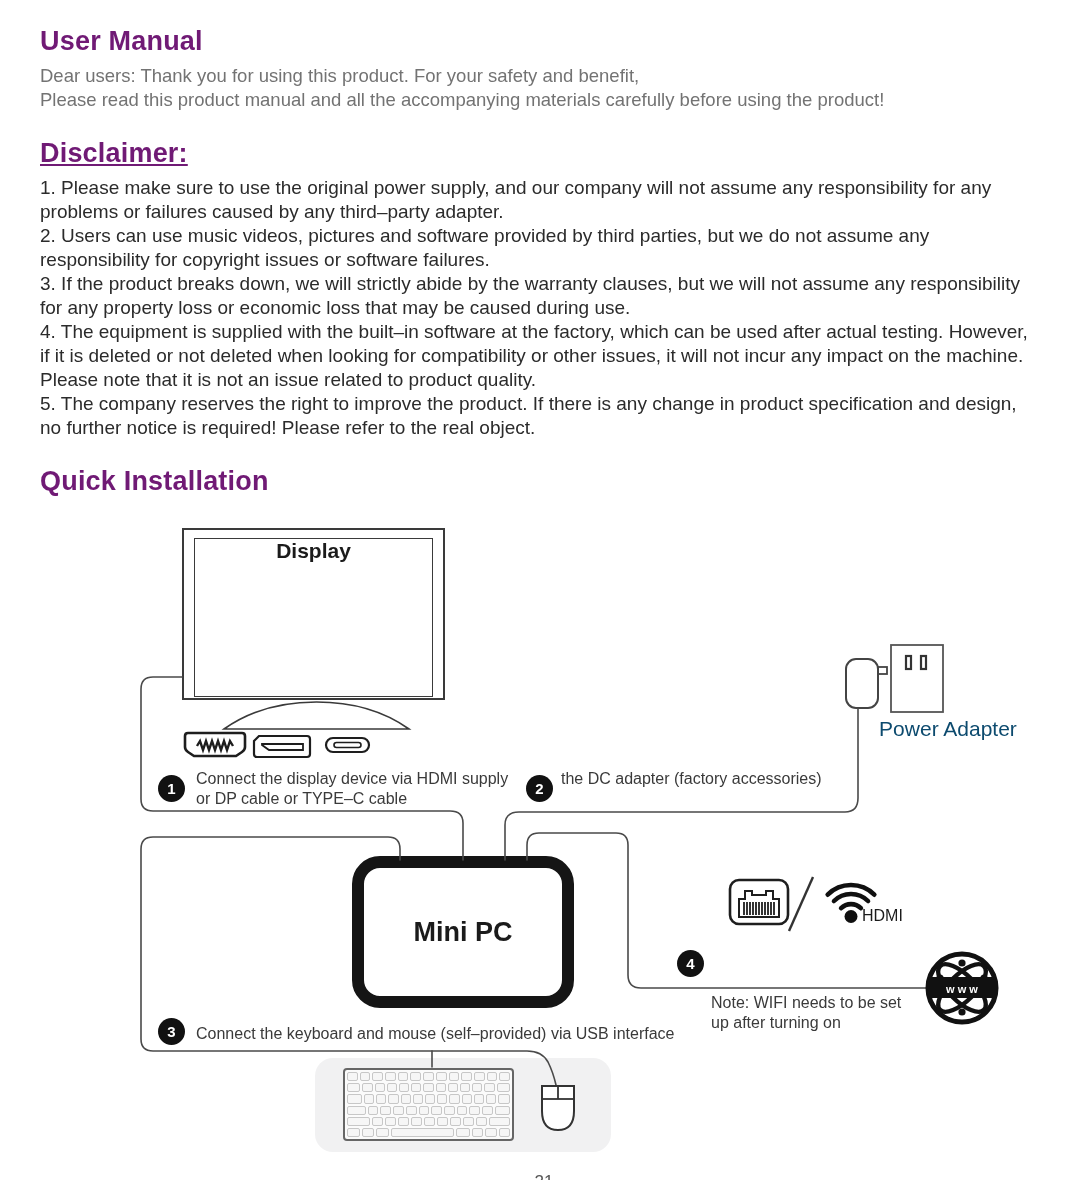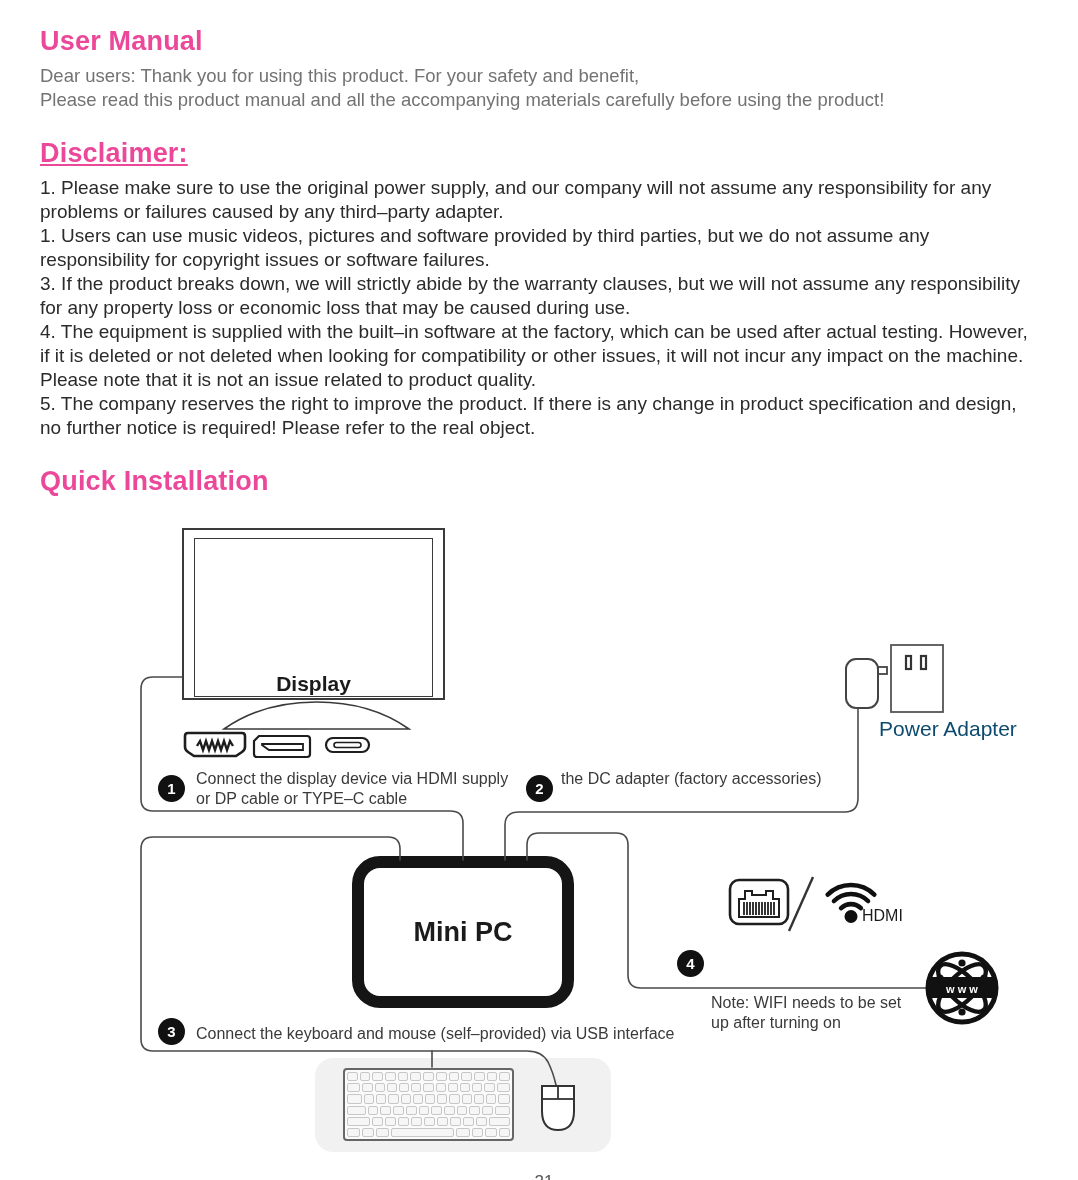--- a/index.html
+++ b/index.html
@@ -1,26 +1,26 @@
 <!DOCTYPE html>
 <html><head>
 <meta charset="utf-8">
 <style>
   html,body{margin:0;padding:0;background:#ffffff;}
   #page{position:relative;width:1078px;height:1180px;background:#fff;overflow:hidden;
         font-family:"Liberation Sans", sans-serif;color:#222;}
   .abs{position:absolute;}
-  .h1{font-size:27px;font-weight:700;color:#ec4899;letter-spacing:.2px;}
+  .h1{font-size:27px;font-weight:700;color:#701a75;letter-spacing:.2px;}
   .body-text{font-size:19px;line-height:24px;color:#2b2b2b;}
   .intro{font-size:18.5px;line-height:24px;color:#737373;}
   .para{margin:0;}
   
   .monitor-outer{left:182px;top:528px;width:263px;height:172px;border:2px solid #3a3a3a;background:#fff;box-sizing:border-box;}
   .monitor-inner{left:194px;top:538px;width:239px;height:159px;border:1.5px solid #3a3a3a;background:#fff;box-sizing:border-box;
-                 display:flex;align-items:flex-end;justify-content:center;}
+                 display:flex;align-items:flex-start;justify-content:center;}
   .display-label{font-size:21px;font-weight:700;color:#1b1b1b;}
   .minipc{left:352px;top:856px;width:222px;height:152px;border:12px solid #151515;border-radius:28px;background:#fff;box-sizing:border-box;
           display:flex;align-items:center;justify-content:center;z-index:3;}
   .minipc-label{font-size:27px;font-weight:700;color:#1b1b1b;}
   .badge{width:27px;height:27px;border-radius:50%;background:#111;color:#fff;font-size:15px;font-weight:700;
          display:flex;align-items:center;justify-content:center;z-index:7;}
   .step-text{font-size:16px;line-height:20px;color:#3a3a3a;z-index:7;}
   .note-text{font-size:16px;line-height:20px;color:#3a3a3a;z-index:7;}
   .pa-label{font-size:21px;color:#0c4a6e;text-align:center;width:150px;}
   .wifi-label{font-size:16px;color:#1b1b1b;font-weight:400;z-index:7;}
@@ -40,21 +40,21 @@
 
   <div class="abs h1" style="left:40px;top:26px;">User Manual</div>
   <div class="abs intro" style="left:40px;top:64px;width:1005px;">
     <div>Dear users: Thank you for using this product. For your safety and benefit,</div>
     <div>Please read this product manual and all the accompanying materials carefully before using the product!</div>
   </div>
 
   <div class="abs h1" style="left:40px;top:138px;text-decoration:underline;">Disclaimer:</div>
   <div class="abs body-text" style="left:40px;top:176px;width:1002px;">
     <p class="para">1. Please make sure to use the original power supply, and our company will not assume any responsibility for any problems or failures caused by any third–party adapter.</p>
-    <p class="para">1. Users can use music videos, pictures and software provided by third parties, but we do not assume any responsibility for copyright issues or software failures.</p>
+    <p class="para">2. Users can use music videos, pictures and software provided by third parties, but we do not assume any responsibility for copyright issues or software failures.</p>
     <p class="para">3. If the product breaks down, we will strictly abide by the warranty clauses, but we will not assume any responsibility for any property loss or economic loss that may be caused during use.</p>
     <p class="para">4. The equipment is supplied with the built–in software at the factory, which can be used after actual testing. However, if it is deleted or not deleted when looking for compatibility or other issues, it will not incur any impact on the machine. Please note that it is not an issue related to product quality.</p>
     <p class="para">5. The company reserves the right to improve the product. If there is any change in product specification and design, no further notice is required! Please refer to the real object.</p>
   </div>
 
   <div class="abs h1" style="left:40px;top:466px;">Quick Installation</div>
 
   <div class="abs monitor-outer"></div>
   <div class="abs monitor-inner">
     <span class="display-label">Display</span>

